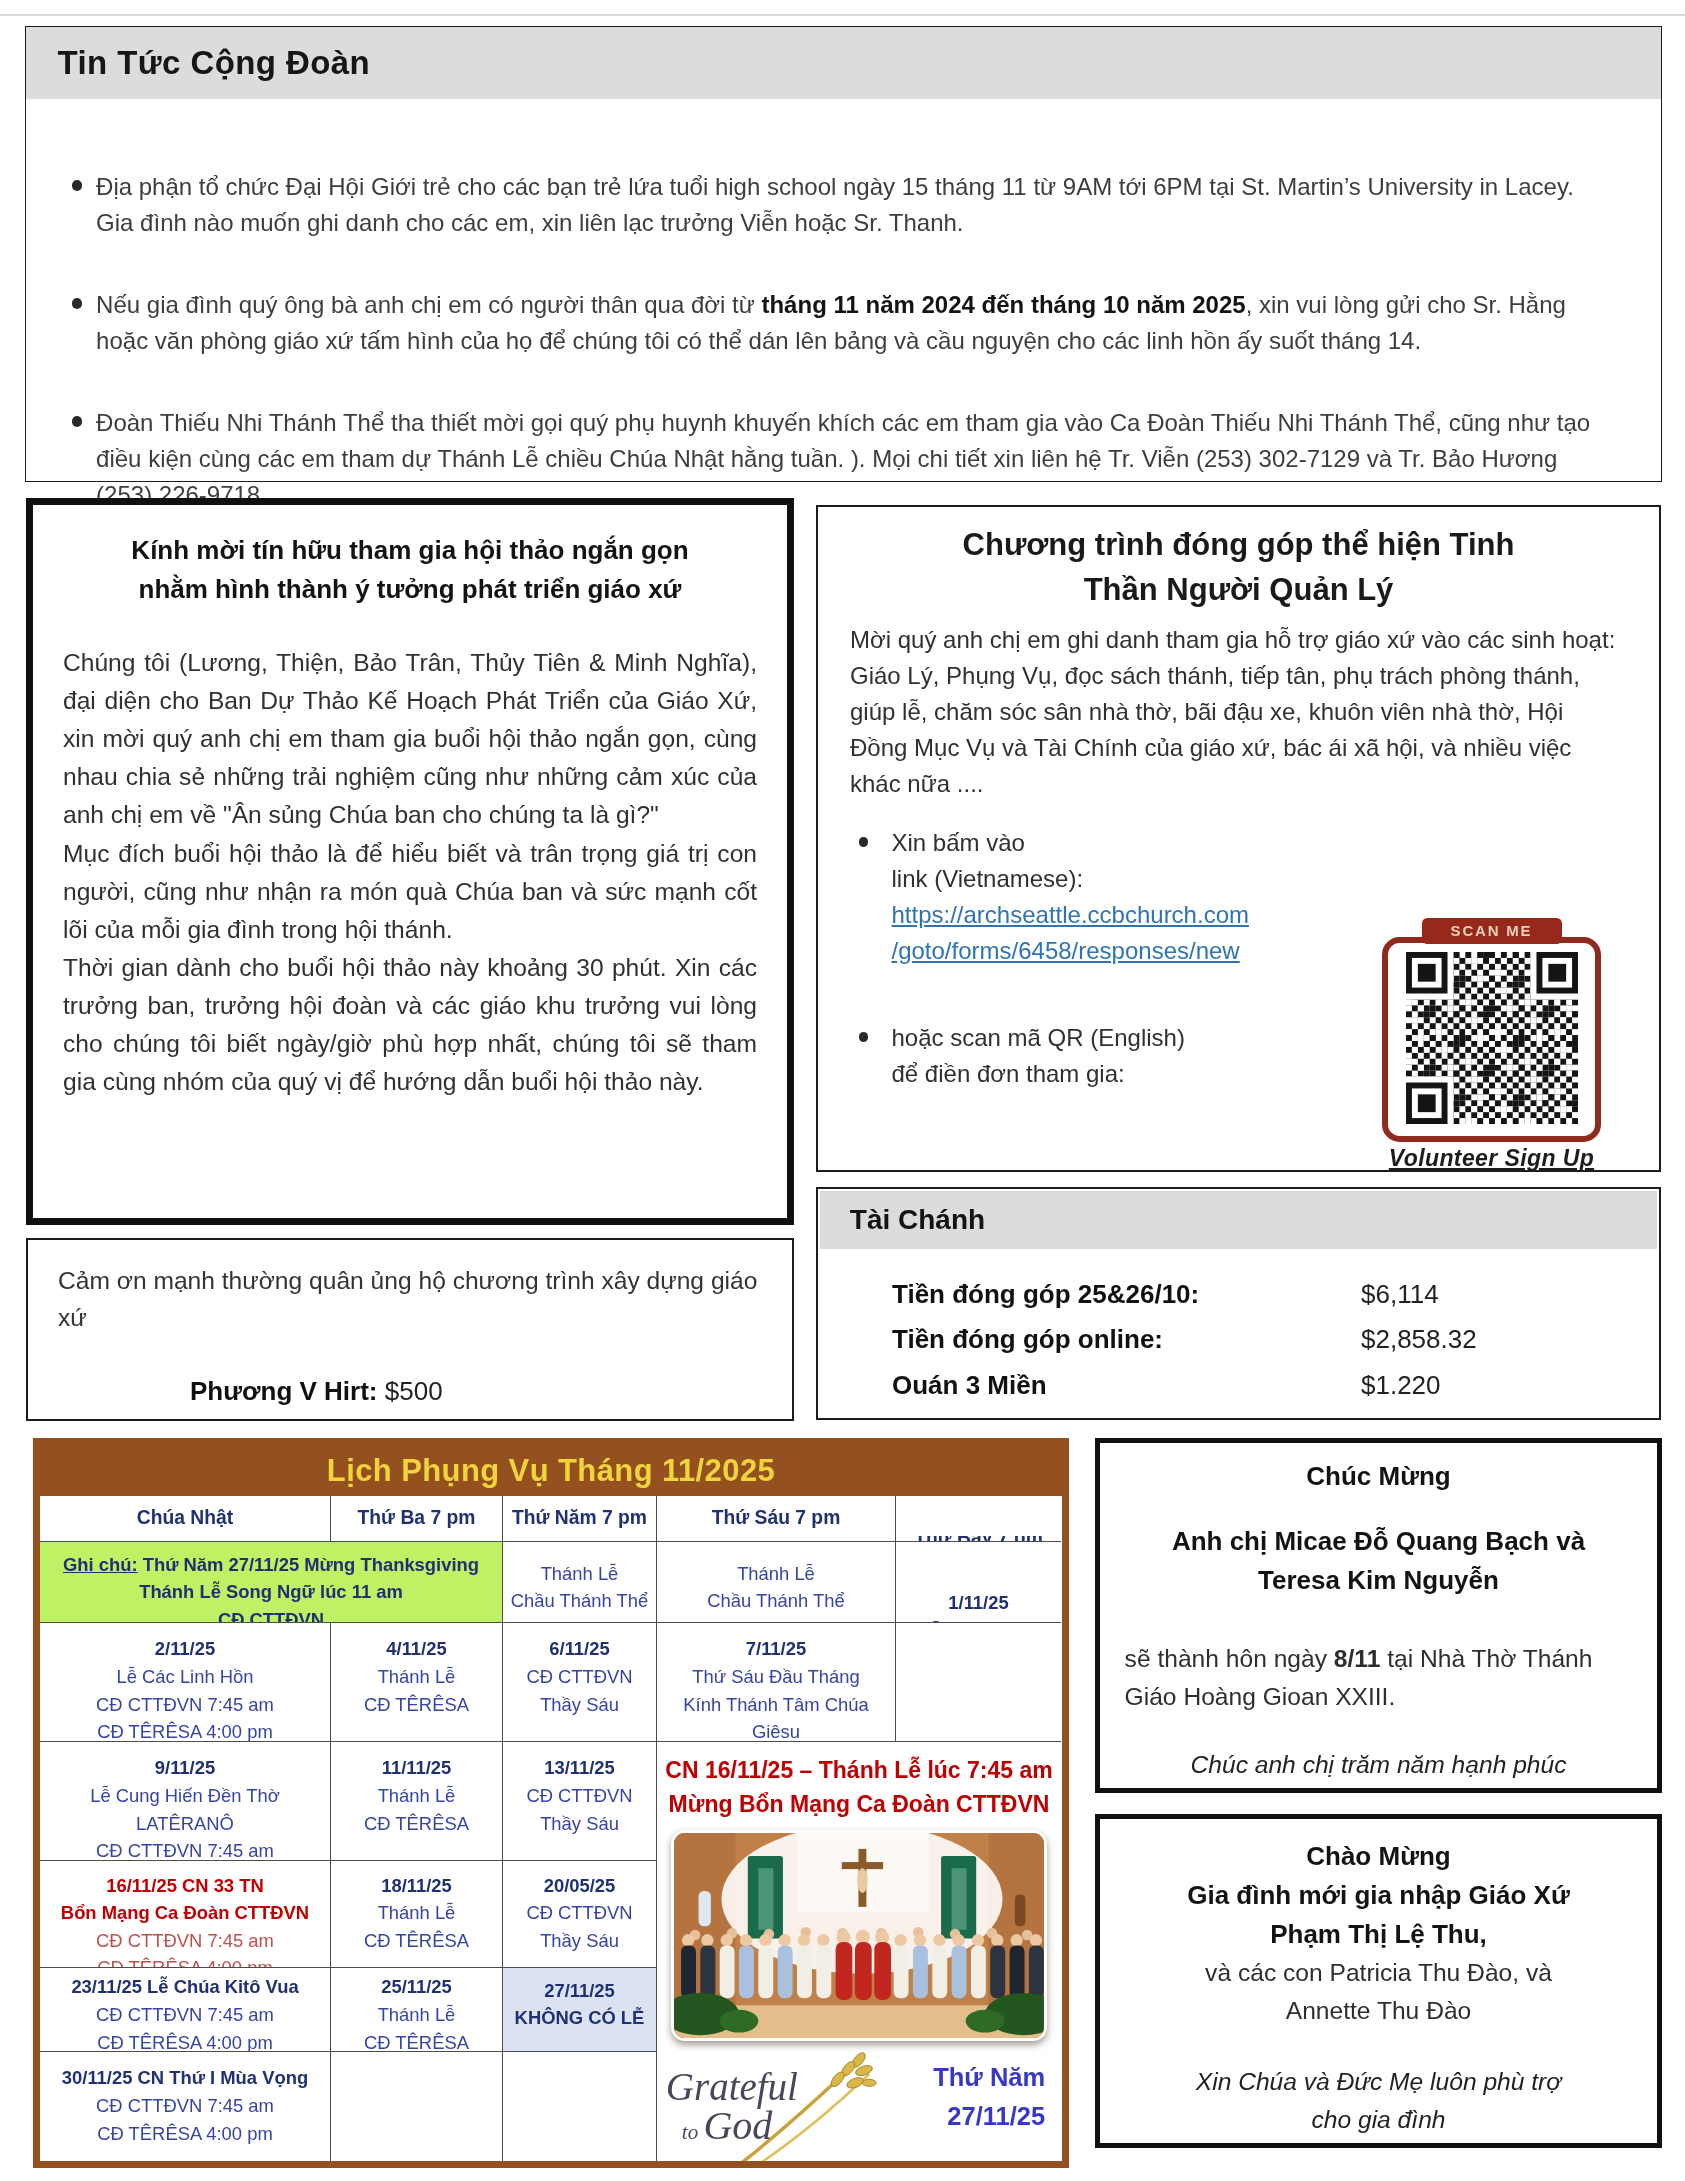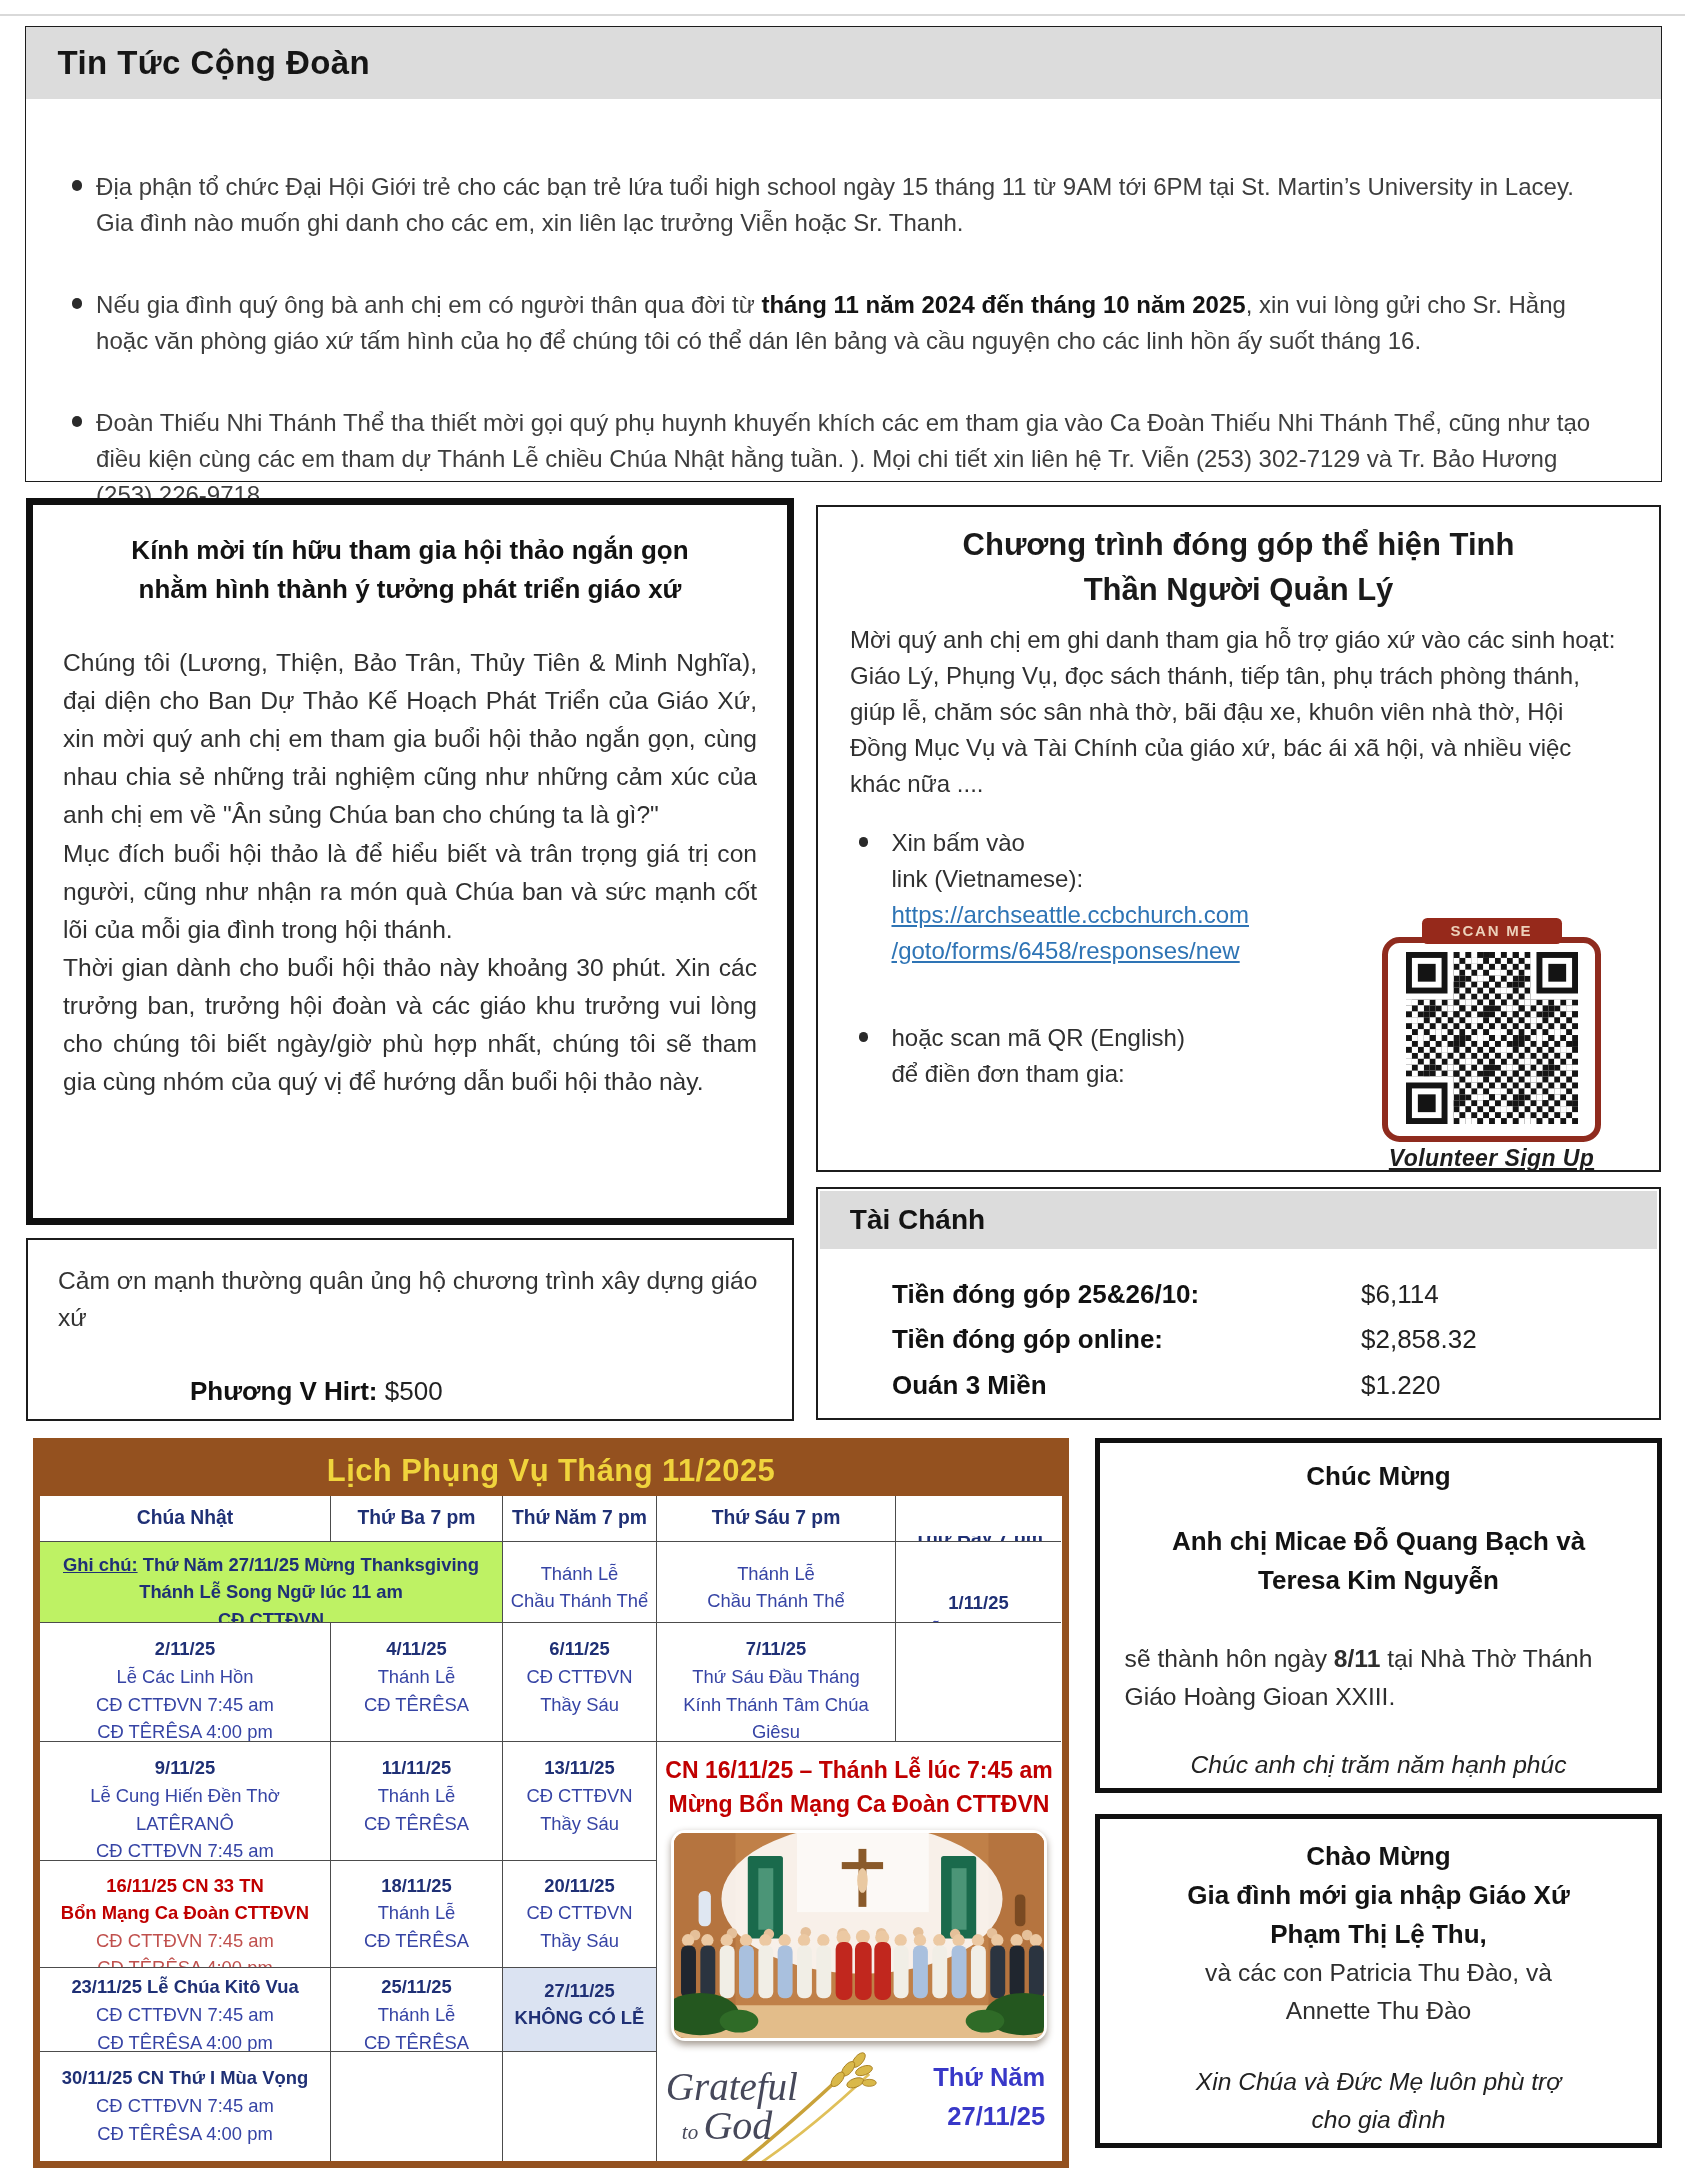--- a/index.html
+++ b/index.html
@@ -114,21 +114,21 @@
   <div class="news-band">
     <span class="news-title">Tin Tức Cộng Đoàn</span>
   </div>
   <div class="news-bullets">
     <div class="bullet">
       <span class="dot"></span>
       <p>Địa phận tổ chức Đại Hội Giới trẻ cho các bạn trẻ lứa tuổi high school ngày 15 tháng 11 từ 9AM tới 6PM tại St. Martin’s University in Lacey. Gia đình nào muốn ghi danh cho các em, xin liên lạc trưởng Viễn hoặc Sr. Thanh.</p>
     </div>
     <div class="bullet">
       <span class="dot"></span>
-      <p><span>Nếu gia đình quý ông bà anh chị em có người thân qua đời từ </span><b>tháng 11 năm 2024 đến tháng 10 năm 2025</b><span>, xin vui lòng gửi cho Sr. Hằng hoặc văn phòng giáo xứ tấm hình của họ để chúng tôi có thể dán lên bảng và cầu nguyện cho các linh hồn ấy suốt tháng 16.</span></p>
+      <p><span>Nếu gia đình quý ông bà anh chị em có người thân qua đời từ </span><b>tháng 11 năm 2024 đến tháng 10 năm 2025</b><span>, xin vui lòng gửi cho Sr. Hằng hoặc văn phòng giáo xứ tấm hình của họ để chúng tôi có thể dán lên bảng và cầu nguyện cho các linh hồn ấy suốt tháng 14.</span></p>
     </div>
     <div class="bullet">
       <span class="dot"></span>
       <p>Đoàn Thiếu Nhi Thánh Thể tha thiết mời gọi quý phụ huynh khuyến khích các em tham gia vào Ca Đoàn Thiếu Nhi Thánh Thể, cũng như tạo điều kiện cùng các em tham dự Thánh Lễ chiều Chúa Nhật hằng tuần. ). Mọi chi tiết xin liên hệ Tr. Viễn (253) 302-7129 và Tr. Bảo Hương (253) 226-9718.</p>
     </div>
   </div>
 </section>
 
 <section class="abs workshop-box">
   <div class="workshop-title">
@@ -454,21 +454,21 @@
       <div class="rl">Bổn Mạng Ca Đoàn CTTĐVN</div>
       <div class="soft">CĐ CTTĐVN 7:45 am</div>
       <div class="soft">CĐ TÊRÊSA 4:00 pm</div>
     </div>
     <div class="cell" style="grid-area:5/2;padding-top:10.5px">
       <div class="d">18/11/25</div>
       <div>Thánh Lễ</div>
       <div>CĐ TÊRÊSA</div>
     </div>
     <div class="cell" style="grid-area:5/3;padding-top:10.5px">
-      <div class="d">20/11/25</div>
+      <div class="d">20/05/25</div>
       <div>CĐ CTTĐVN</div>
       <div>Thầy Sáu</div>
     </div>
 
     <div class="cell" style="grid-area:6/1;padding-top:5.3px">
       <div class="d">23/11/25 Lễ Chúa Kitô Vua</div>
       <div>CĐ CTTĐVN 7:45 am</div>
       <div>CĐ TÊRÊSA 4:00 pm</div>
     </div>
     <div class="cell" style="grid-area:6/2;padding-top:5.3px">

